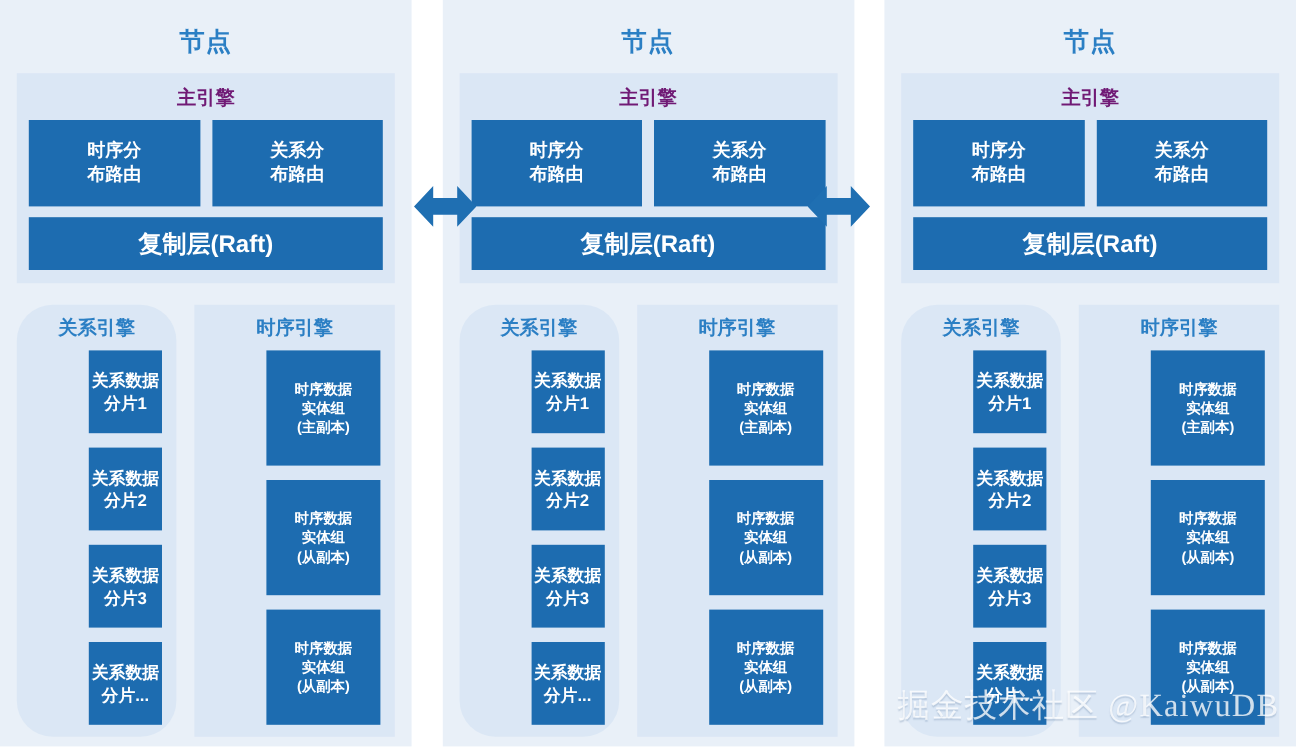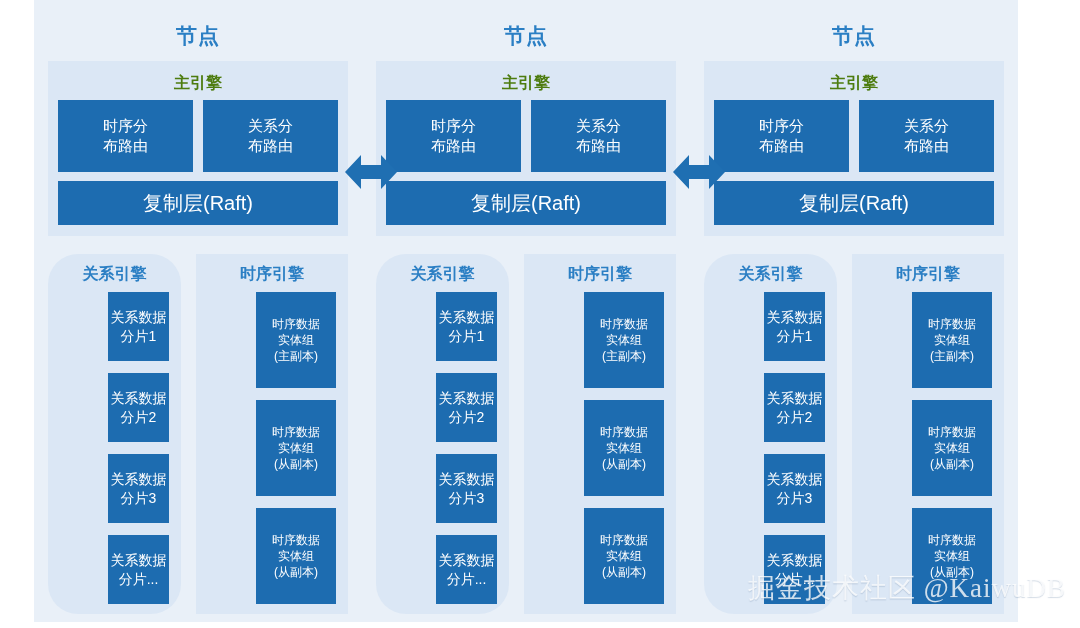--- a/index.html
+++ b/index.html
@@ -20,26 +20,25 @@
     width: 1080px;
     height: 628px;
     background: #ffffff;
   }
 
   
   .cluster {
     position: absolute;
     left: 0;
     top: 0;
-    width: 984px;
+    width: 1080px;
     height: 628px;
     display: flex;
     align-items: flex-start;
     justify-content: space-between;
-    margin-left: 34px;
   }
 
   .node-panel {
     width: 343px;
     height: 622px;
     background: #e9f0f8;
     box-sizing: border-box;
     padding: 8px 14px 8px 14px;
     display: flex;
     flex-direction: column;
@@ -56,38 +55,38 @@
   }
 
   
   .main-engine {
     background: #dbe7f5;
     padding: 8px 10px 11px 10px;
     box-sizing: border-box;
   }
   .main-engine-title {
     text-align: center;
-    color: #4d7c0f;
+    color: #701a75;
     font-size: 16px;
     font-weight: bold;
     line-height: 1;
     padding: 6px 0 9px 0;
   }
   .route-row {
     display: flex;
     gap: 10px;
   }
   .box {
     background: #1d6cb0;
     color: #ffffff;
     display: flex;
     align-items: center;
     justify-content: center;
     text-align: center;
-    font-weight: normal;
+    font-weight: bold;
     box-sizing: border-box;
   }
   .route-box {
     flex: 1 1 0;
     height: 72px;
     font-size: 15px;
     line-height: 1.32;
   }
   .replication-box {
     margin-top: 9px;

